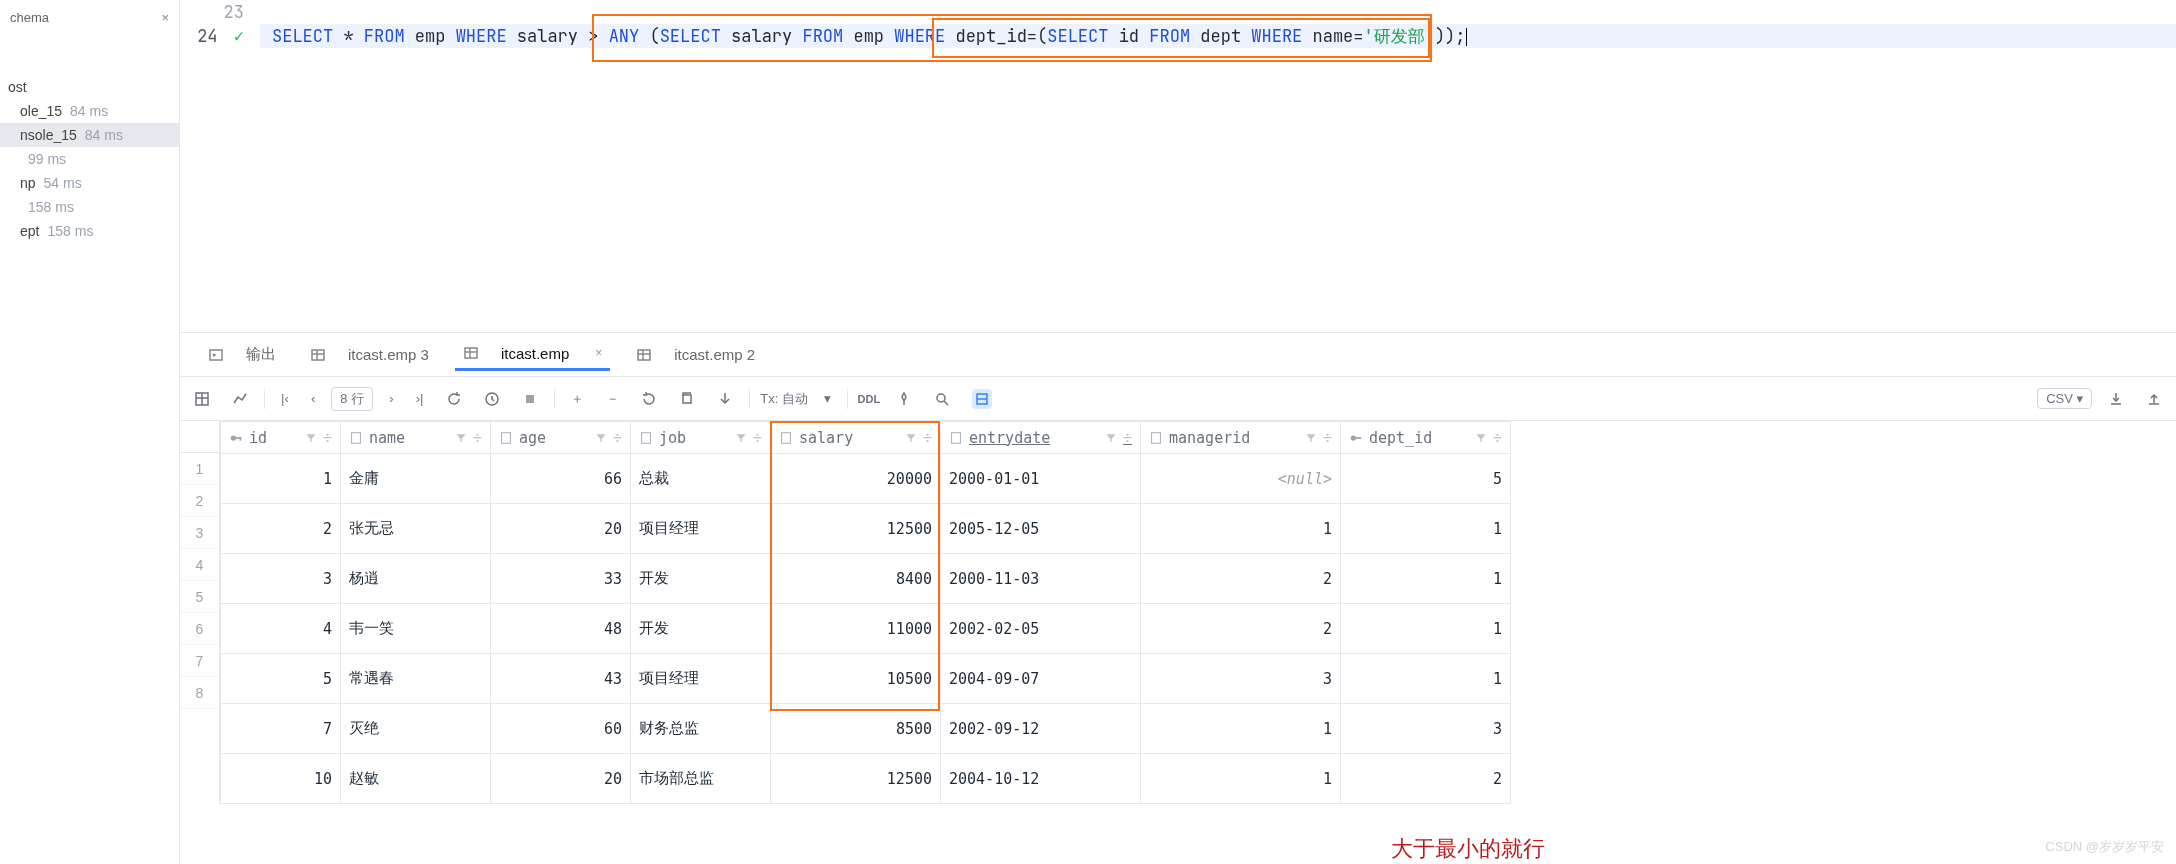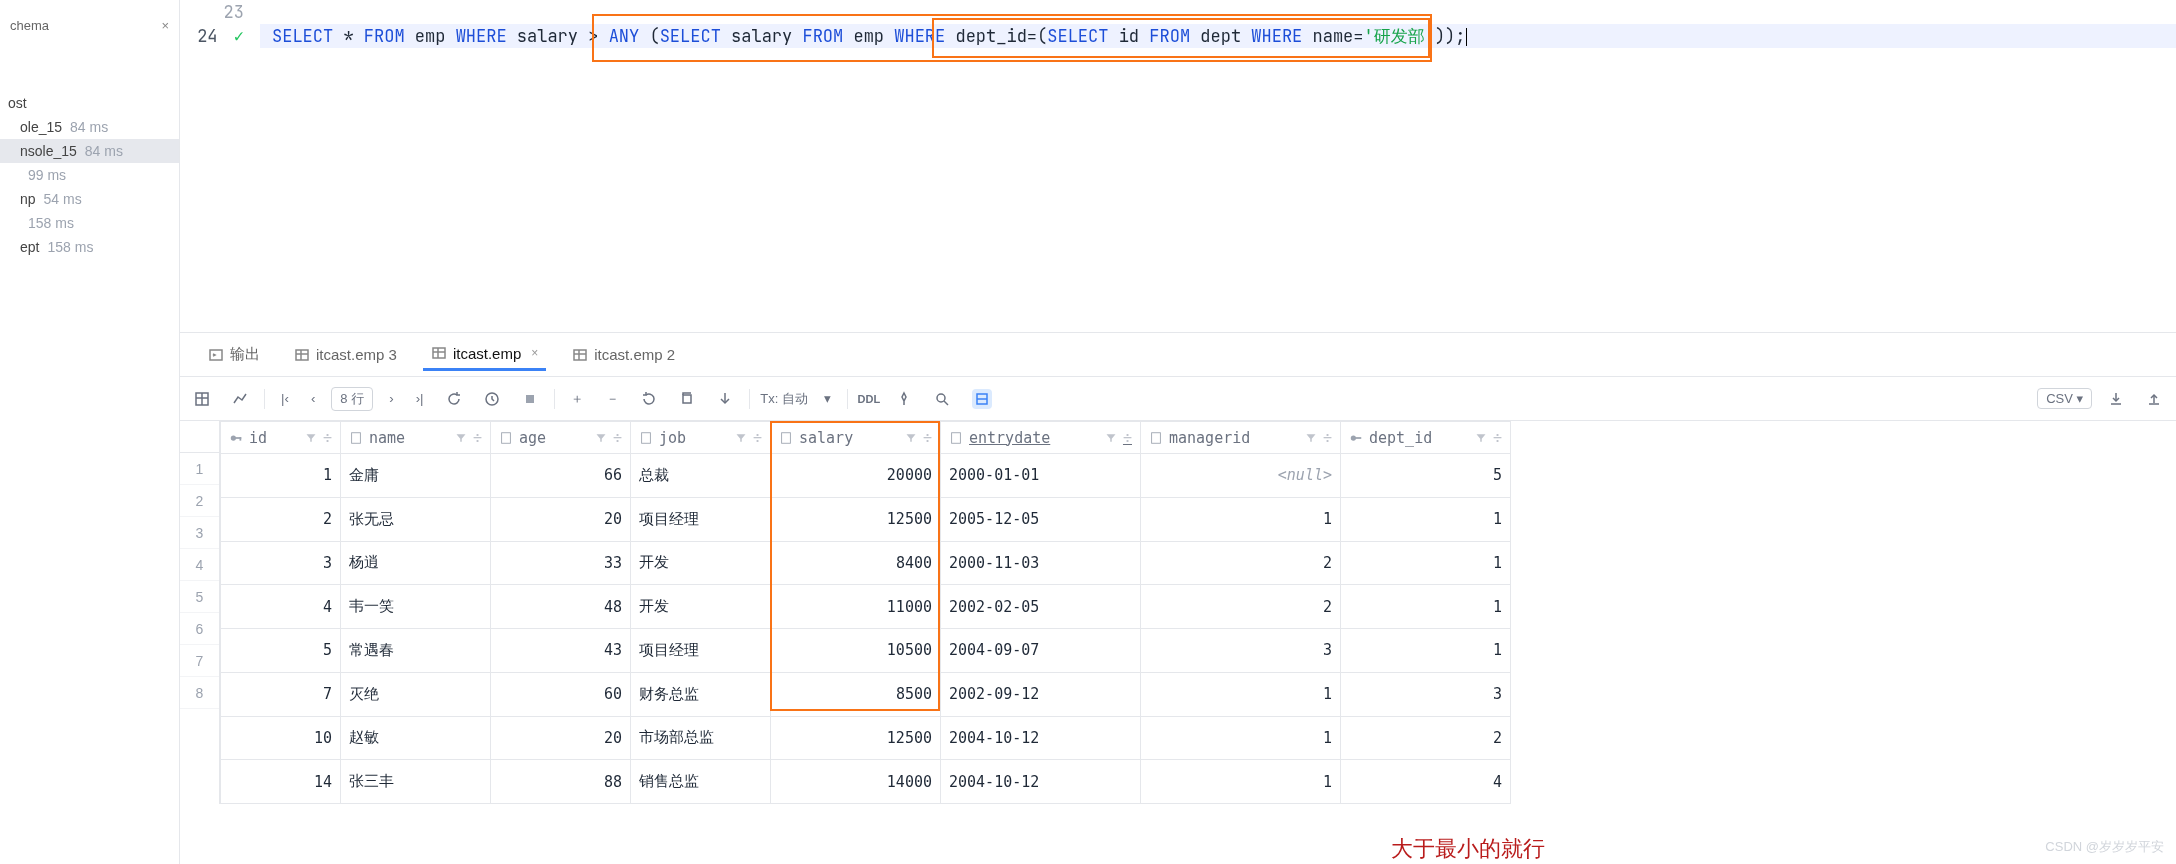--- a/index.html
+++ b/index.html
@@ -17,21 +17,21 @@
     }
     .left-panel {
       width: 180px;
       flex-shrink: 0;
       background: #fff;
       border-right: 1px solid #e5e7eb;
     }
     .left-header {
       display: flex;
       justify-content: space-between;
-      padding: 18px 10px;
+      padding: 10px 10px;
       font-size: 13px;
       color: #666;
     }
     .left-close {
       color: #888;
       cursor: pointer;
     }
     .left-items {
       margin-top: 40px;
     }
@@ -115,21 +115,21 @@
       display: flex;
       align-items: center;
       border-bottom: 1px solid #e5e7eb;
       height: 44px;
       padding-left: 20px;
       gap: 18px;
     }
     .tab {
       display: flex;
       align-items: center;
-      gap: 6px;
+      gap: 22px;
       padding: 6px 8px;
       color: #666;
       cursor: pointer;
       font-size: 15px;
     }
     .tab.active {
       color: #111;
       border-bottom: 3px solid #3b82f6;
     }
     .tab-icon {
@@ -636,30 +636,20 @@
             <tr>
               <td class="num">10</td>
               <td>赵敏</td>
               <td class="num">20</td>
               <td>市场部总监</td>
               <td class="num">12500</td>
               <td>2004-10-12</td>
               <td class="num">1</td>
               <td class="num">2</td>
             </tr>
-            <tr>
-              <td class="num">14</td>
-              <td>张三丰</td>
-              <td class="num">88</td>
-              <td>销售总监</td>
-              <td class="num">14000</td>
-              <td>2004-10-12</td>
-              <td class="num">1</td>
-              <td class="num">4</td>
-            </tr>
           </tbody>
       </table>
       <div class="salary-highlight" style="top:0; left:590px; width:170px; height:290px;"></div>
     </div>
 
     <div class="annotation">大于最小的就行</div>
   </div>
 </div>
 
 <div class="watermark">CSDN @岁岁岁平安</div>

